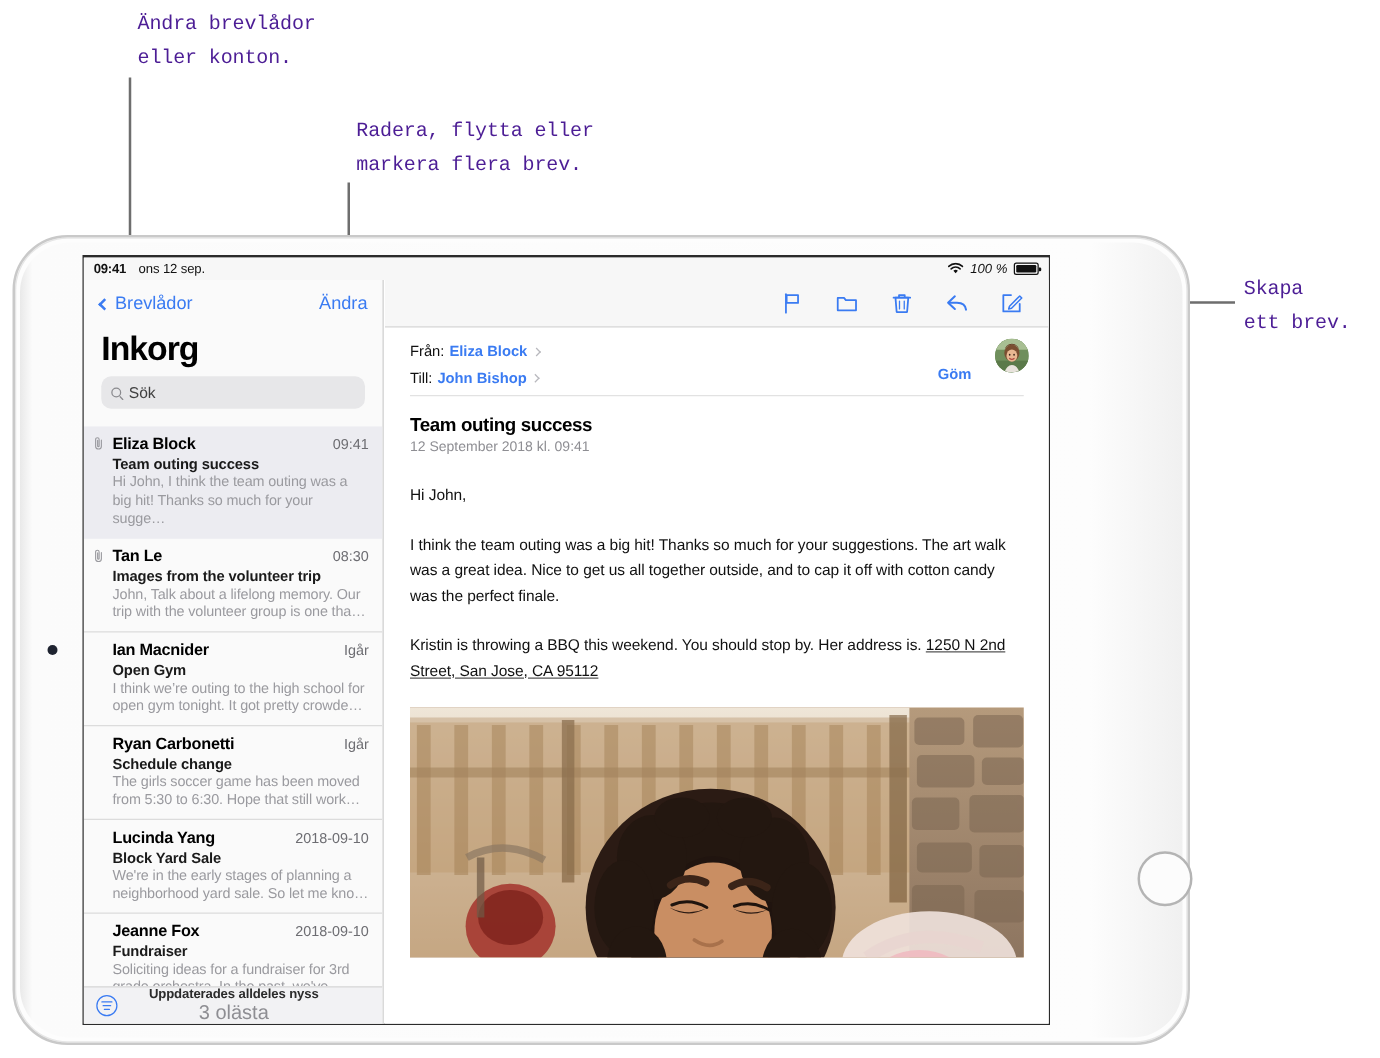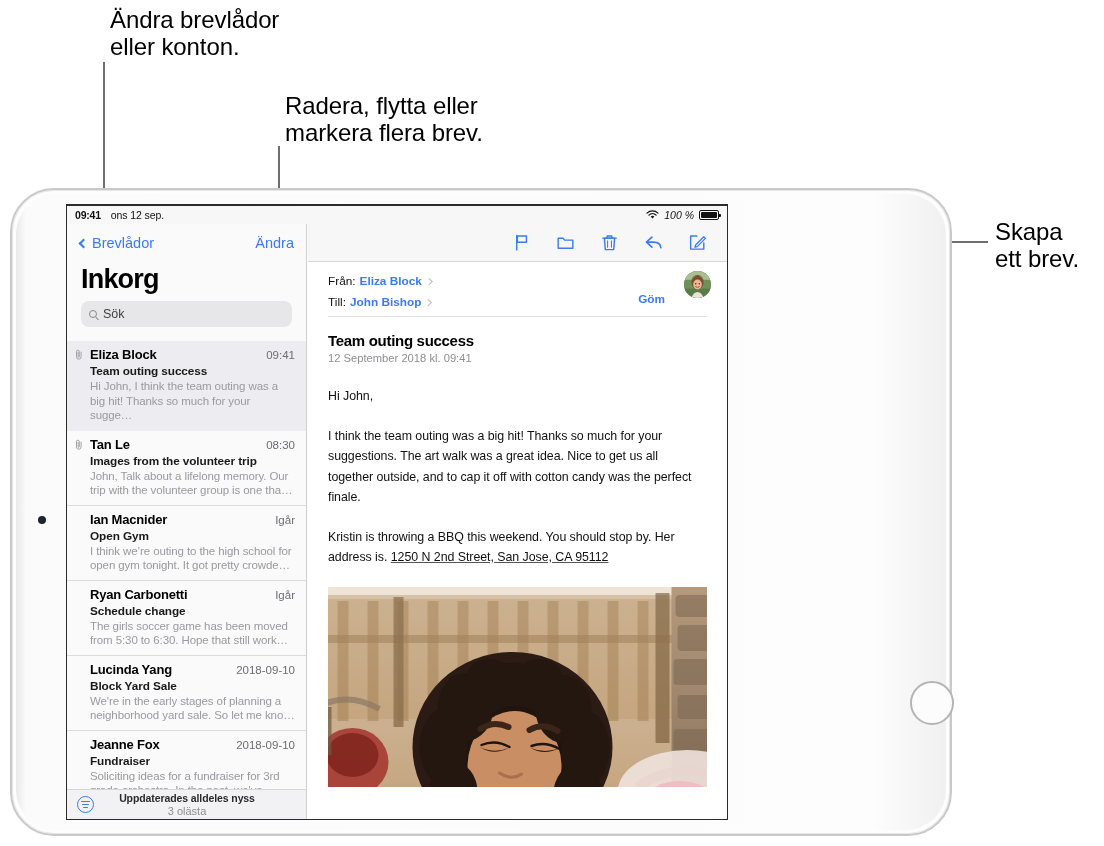--- a/index.html
+++ b/index.html
@@ -7,25 +7,26 @@
     width: 1104px; height: 846px;
     background: #ffffff;
     font-family: "Liberation Sans", sans-serif;
     overflow: hidden;
   }
   #page { position: relative; width: 1104px; height: 846px; background:#fff; }
 
   
   .callout-text {
     position: absolute;
-    font-size: 24px;
+    font-size: 16px;
     line-height: 27px;
-    color: #000000;
+    color: #4c1d95;
     white-space: pre-line;
     letter-spacing: -0.1px;
+    font-family: Liberation Mono, monospace;
   }
   .leader {
     position: absolute;
     background: #6e6e6e;
   }
   .leader.v { width: 1.6px; }
   .leader.h { height: 1.6px; }
 
   
   #ipad {
@@ -50,21 +51,21 @@
   #home-button {
     position: absolute; left: 898px; top: 491px;
     width: 44px; height: 44px; border-radius: 50%;
     border: 2px solid #b4b4b4;
     background: #fcfcfc;
   }
   
   #screen {
     position: absolute;
     left: 66px; top: 204px;
-    width: 662px; height: 616px;
+    width: 774px; height: 616px;
     background: #ffffff;
     overflow: hidden;
     border: 1px solid #2b2b2b;
     border-top-width: 2px;
   }
 
   
   .statusbar {
     position: absolute; left: 0; top: 0; width: 100%; height: 18px;
     background: #f7f7f7;
@@ -152,21 +153,21 @@
     width: 17px; height: 17px; border-radius: 50%;
     border: 1.4px solid #3a7bf2; display: flex; flex-direction: column;
     align-items: center; justify-content: center; gap: 1.6px; flex: none;
   }
   .filter-icon span { display:block; background: #3a7bf2; height: 1.3px; border-radius: 1px; }
   .filter-icon span:nth-child(1){ width: 9px; }
   .filter-icon span:nth-child(2){ width: 7px; }
   .filter-icon span:nth-child(3){ width: 4.5px; }
   .footer-text { flex: 1; text-align: center; margin-right: 16px; }
   .footer-main { font-size: 10.5px; font-weight: 700; color: #2b2b2b; letter-spacing:-0.1px;}
-  .footer-sub { font-size: 11px; color: #8e8e93; margin-top: 1px; }
+  .footer-sub { font-size: 16px; color: #8e8e93; margin-top: 1px; }
 
   
   #detail-pane {
     position: absolute; left: 241px; top: 18px; right: 0; bottom: 0;
     background: #ffffff; overflow: hidden;
   }
   .detail-toolbar {
     height: 38px; background: #f7f7f7; border-bottom: 1px solid #d8d8d8;
     display: flex; align-items: center; justify-content: flex-end;
     gap: 25px; padding-right: 20px;

